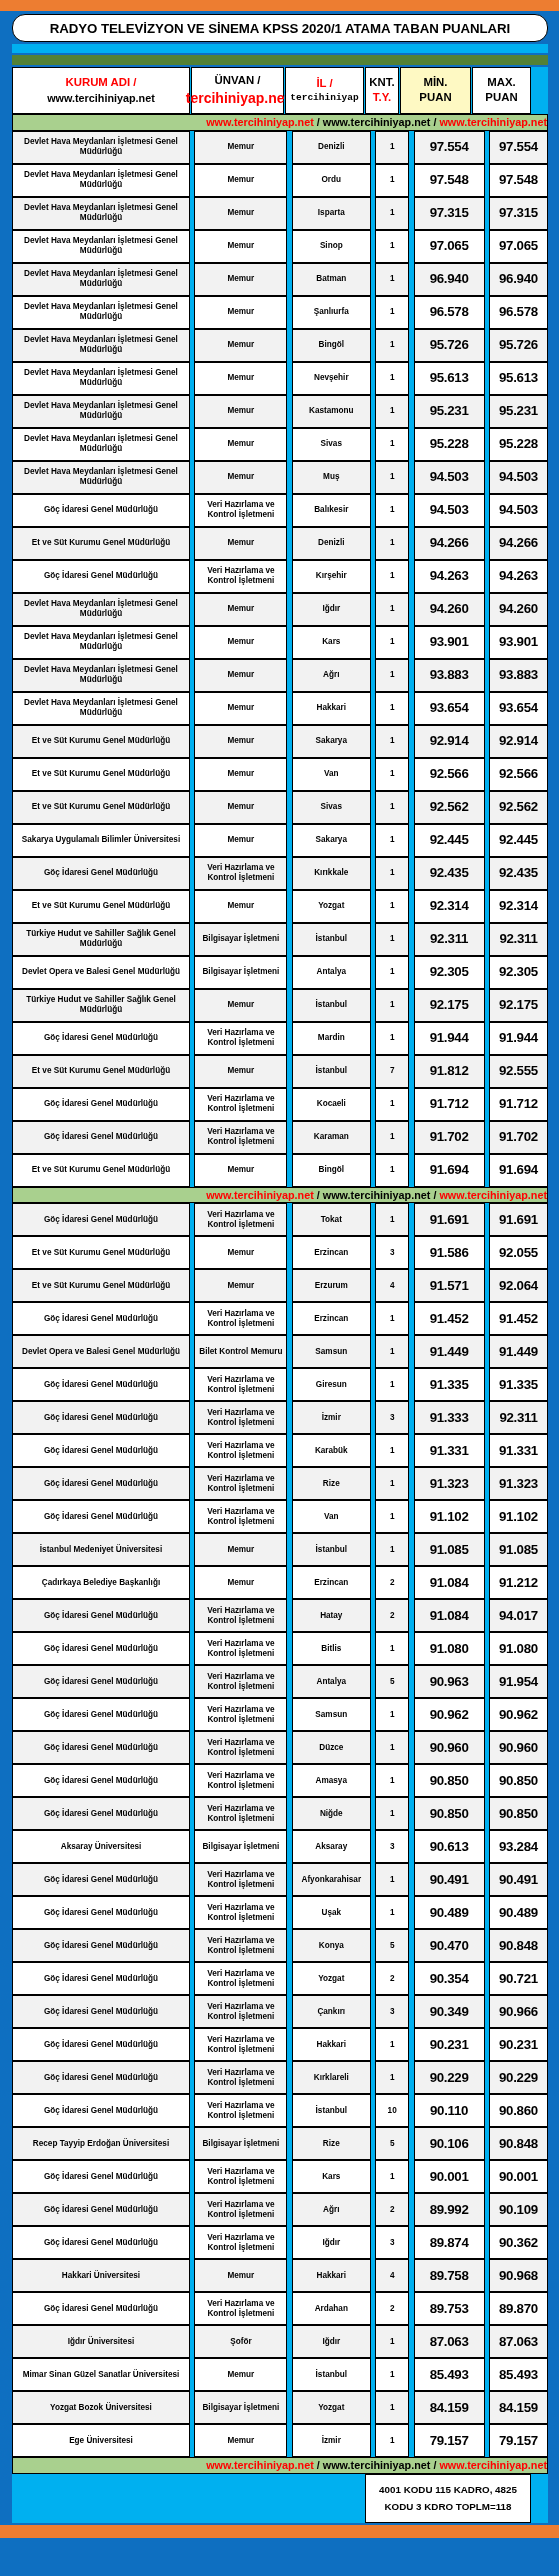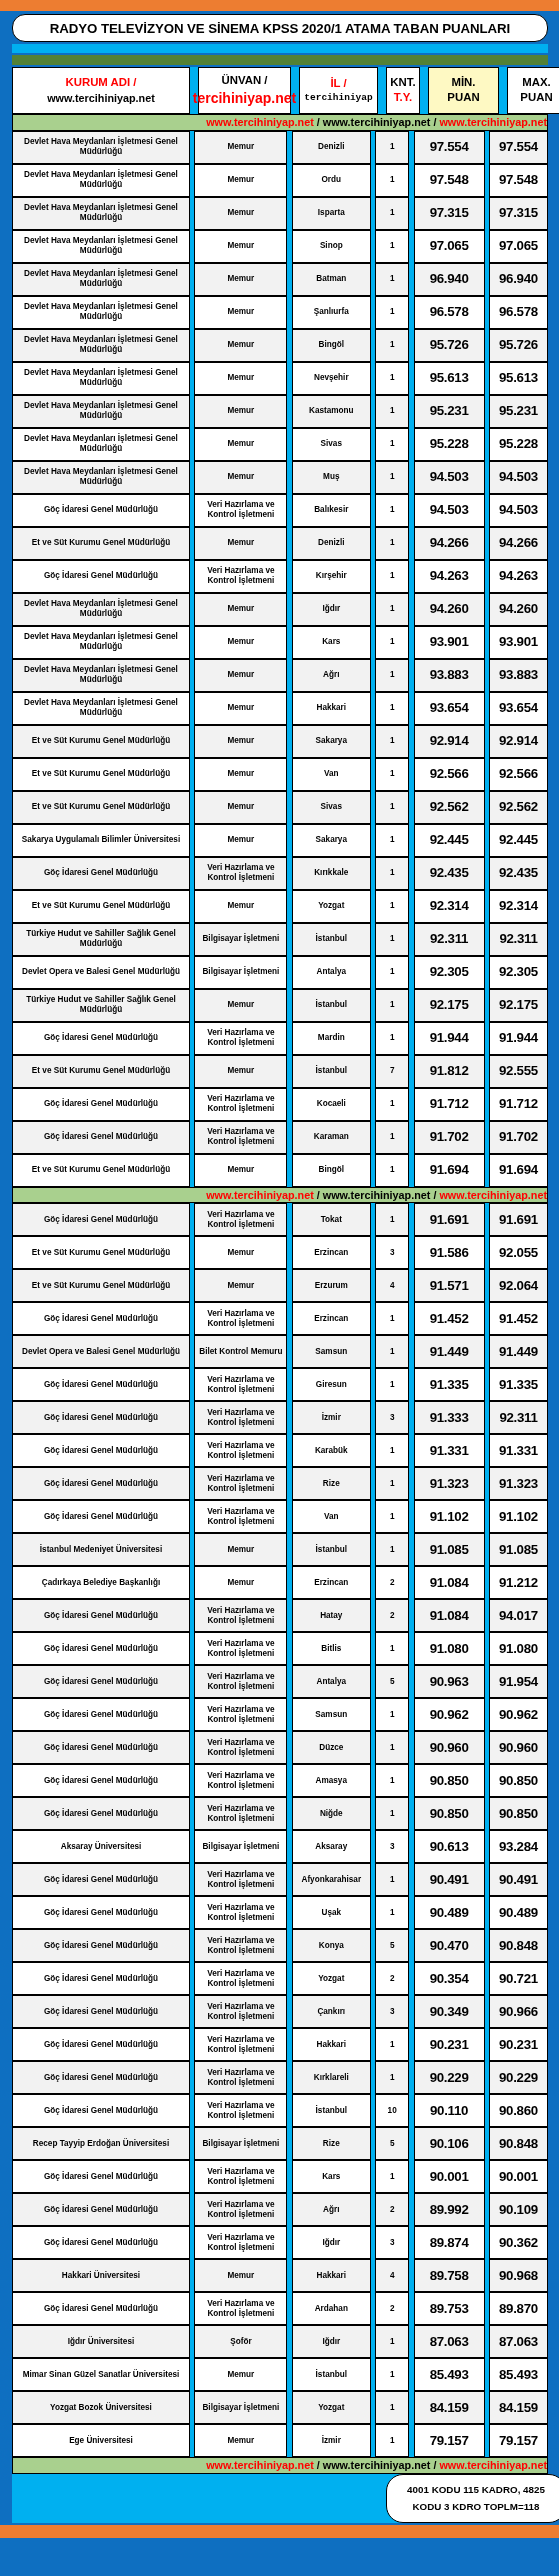--- a/index.html
+++ b/index.html
@@ -12,21 +12,21 @@
   }
   .accent-bar{height:11.4px;background:#ED7D31;}
   .bottom-accent{margin-top:2.5px;height:12.7px;background:#ED7D31;}
   .content{width:536px;margin:2.5px 12px 0 12px;}
   .white-box{background:#FFFFFF;border:1.9px solid #000;text-align:center;box-sizing:border-box;}
   .title-box{padding:5.7px 2.5px;font-size:13.3px;letter-spacing:-0.1px;border-radius:13px;}
   .cyan-bar{height:9px;background:#00B0F0;margin:1.9px 0;}
   .sub-box{padding:4.4px 2.5px;font-size:10px;margin-bottom:1.9px;}
   .sub-box .link{color:#FF0000;font-size:13.3px;}
   .dgreen-bar{height:10px;background:#538135;margin-bottom:1.9px;}
-  .grid6{display:grid;grid-template-columns:178px 93px 79px 34px 71px 59px;column-gap:8px;}
+  .grid6{display:grid;grid-template-columns:178px 93px 79px 34px 71px 59px;column-gap:1px;}
   .theader{background:#00B0F0;}
   .hcell{background:#FFFFFF;border:1.9px solid #000;min-height:47px;box-sizing:border-box;
          display:flex;flex-direction:column;align-items:center;justify-content:center;
          text-align:center;font-size:11.4px;line-height:1.35;padding:1.3px;}
   .hcell .red{color:#FF0000;}
   .hcell .url1{font-size:10.8px;}
   .hcell .url2{color:#FF0000;font-size:14px;}
   .hcell .url3{font-size:9.5px;font-family:Liberation Mono, monospace;}
   .hl-yellow{background:#fef9c3;}
   .promo{background:#A9D08E;border:1.3px solid #000;text-align:right;font-size:10.8px;
@@ -39,21 +39,21 @@
         display:flex;align-items:center;justify-content:center;text-align:center;
         line-height:1.18;padding:1.3px 1.9px;}
   .rows .row:nth-child(odd) .cell{background:#F2F2F2;}
   .c-kurum,.c-unvan,.c-il{font-size:8.2px;}
   .c-knt{font-size:8.2px;}
   .c-puan{font-size:13.3px;letter-spacing:-0.3px;}
   .footer{background:#00B0F0;}
   .fcell{background:#FFFFFF;border:1.9px solid #000;box-sizing:border-box;min-height:49px;
          display:flex;flex-direction:column;align-items:center;justify-content:center;text-align:center;}
   .f-left{grid-column:1/4;font-size:19.7px;}
-  .f-right{grid-column:4/7;font-size:9.8px;line-height:1.8;border-radius:17px;}
+  .f-right{grid-column:4/7;font-size:9.8px;line-height:1.8;}
 </style>
 </head>
 <body>
 
 <div class="accent-bar"></div>
 
 <div class="content">
 
   <div class="white-box title-box">RADYO TELEVİZYON VE SİNEMA KPSS 2020/1 ATAMA TABAN PUANLARI</div>
 

